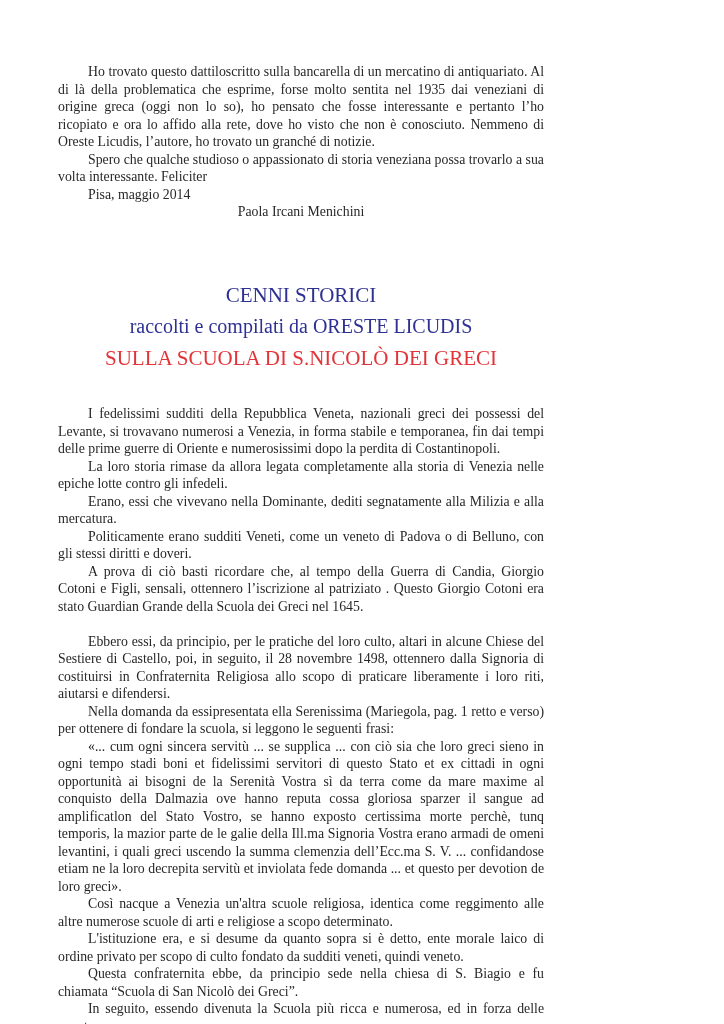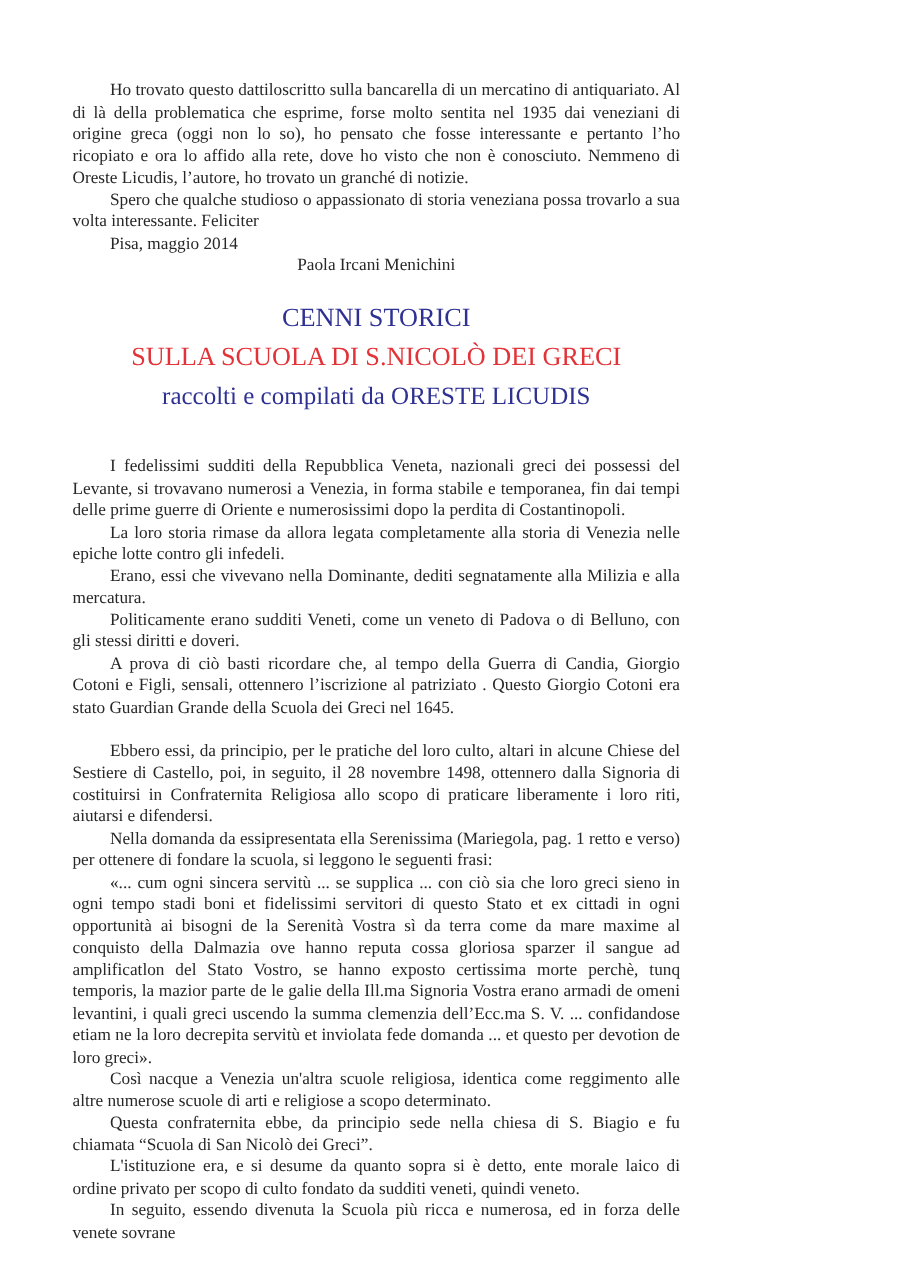--- a/index.html
+++ b/index.html
@@ -19,21 +19,21 @@
   .para {
     margin: 0;
     text-align: justify;
     hyphens: auto;
     -webkit-hyphens: auto;
   }
   .indent { text-indent: 30px; }
   .signature { text-align: center; text-indent: 0; }
   .title-block {
     text-align: center;
-    margin-top: 18px;
+    margin-top: 59px;
     margin-bottom: 31px;
   }
   .title-line { font-size: 21px; line-height: 31.5px; }
   .title-line.subtitle { font-size: 20px; }
   .title-blue { color: #2e3192; }
   .title-red  { color: #e23338; }
   .gap-before  { margin-top: 17.5px; }
   .gap-before-sm { }
 </style>
 </head>
@@ -43,32 +43,32 @@
 
   <section>
     <p class="para indent">Ho trovato questo dattiloscritto sulla bancarella di un mercatino di antiquariato. Al di là della problematica che esprime, forse molto sentita nel 1935 dai veneziani di origine greca (oggi non lo so), ho pensato che fosse interessante e pertanto l’ho ricopiato e ora lo affido alla rete, dove ho visto che non è conosciuto. Nemmeno di Oreste Licudis, l’autore, ho trovato un granché di notizie.</p>
     <p class="para indent">Spero che qualche studioso o appassionato di storia veneziana possa trovarlo a sua volta interessante. Feliciter</p>
     <p class="para indent">Pisa, maggio 2014</p>
     <p class="para signature">Paola Ircani Menichini</p>
   </section>
 
   <header class="title-block">
     <div class="title-line title-blue">CENNI STORICI</div>
+    <div class="title-line title-blue subtitle">raccolti e compilati da ORESTE LICUDIS</div>
     <div class="title-line title-red">SULLA SCUOLA DI S.NICOLÒ DEI GRECI</div>
-    <div class="title-line title-blue subtitle">raccolti e compilati da ORESTE LICUDIS</div>
   </header>
 
   <section>
     <p class="para indent">I fedelissimi sudditi della Repubblica Veneta, nazionali greci dei possessi del Levante, si trovavano numerosi a Venezia, in forma stabile e temporanea, fin dai tempi delle prime guerre di Oriente e numerosissimi dopo la perdita di Costantinopoli.</p>
     <p class="para indent">La loro storia rimase da allora legata completamente alla storia di Venezia nelle epiche lotte contro gli infedeli.</p>
     <p class="para indent">Erano, essi che vivevano nella Dominante, dediti segnatamente alla Milizia e alla mercatura.</p>
     <p class="para indent">Politicamente erano sudditi Veneti, come un veneto di Padova o di Belluno, con gli stessi diritti e doveri.</p>
     <p class="para indent">A prova di ciò basti ricordare che, al tempo della Guerra di Candia, Giorgio Cotoni e Figli, sensali, ottennero l’iscrizione al patriziato . Questo Giorgio Cotoni era stato Guardian Grande della Scuola dei Greci nel 1645.</p>
     <p class="para indent gap-before">Ebbero essi, da principio, per le pratiche del loro culto, altari in alcune Chiese del Sestiere di Castello, poi, in seguito, il 28 novembre 1498, ottennero dalla Signoria di costituirsi in Confraternita Religiosa allo scopo di praticare liberamente i loro riti, aiutarsi e difendersi.</p>
     <p class="para indent">Nella domanda da essipresentata ella Serenissima (Mariegola, pag. 1 retto e verso) per ottenere di fondare la scuola, si leggono le seguenti frasi:</p>
     <p class="para indent">«... cum ogni sincera servitù ... se supplica ... con ciò sia che loro greci sieno in ogni tempo stadi boni et fidelissimi servitori di questo Stato et ex cittadi in ogni opportunità ai bisogni de la Serenità Vostra sì da terra come da mare maxime al conquisto della Dalmazia ove hanno reputa cossa gloriosa sparzer il sangue ad amplificatlon del Stato Vostro, se hanno exposto certissima morte perchè, tunq temporis, la mazior parte de le galie della Ill.ma Signoria Vostra erano armadi de omeni levantini, i quali greci uscendo la summa clemenzia dell’Ecc.ma S. V. ... confidandose etiam ne la loro decrepita servitù et inviolata fede domanda ... et questo per devotion de loro greci».</p>
     <p class="para indent">Così nacque a Venezia un'altra scuole religiosa, identica come reggimento alle altre numerose scuole di arti e religiose a scopo determinato.</p>
+    <p class="para indent">L'istituzione era, e si desume da quanto sopra si è detto, ente morale laico di ordine privato per scopo di culto fondato da sudditi veneti, quindi veneto.</p>
     <p class="para indent">Questa confraternita ebbe, da principio sede nella chiesa di S. Biagio e fu chiamata “Scuola di San Nicolò dei Greci”.</p>
-    <p class="para indent">L'istituzione era, e si desume da quanto sopra si è detto, ente morale laico di ordine privato per scopo di culto fondato da sudditi veneti, quindi veneto.</p>
     <p class="para indent gap-before-sm">In seguito, essendo divenuta la Scuola più ricca e numerosa, ed in forza delle venete sovrane</p>
   </section>
 
 </div>
 
 </body></html>

